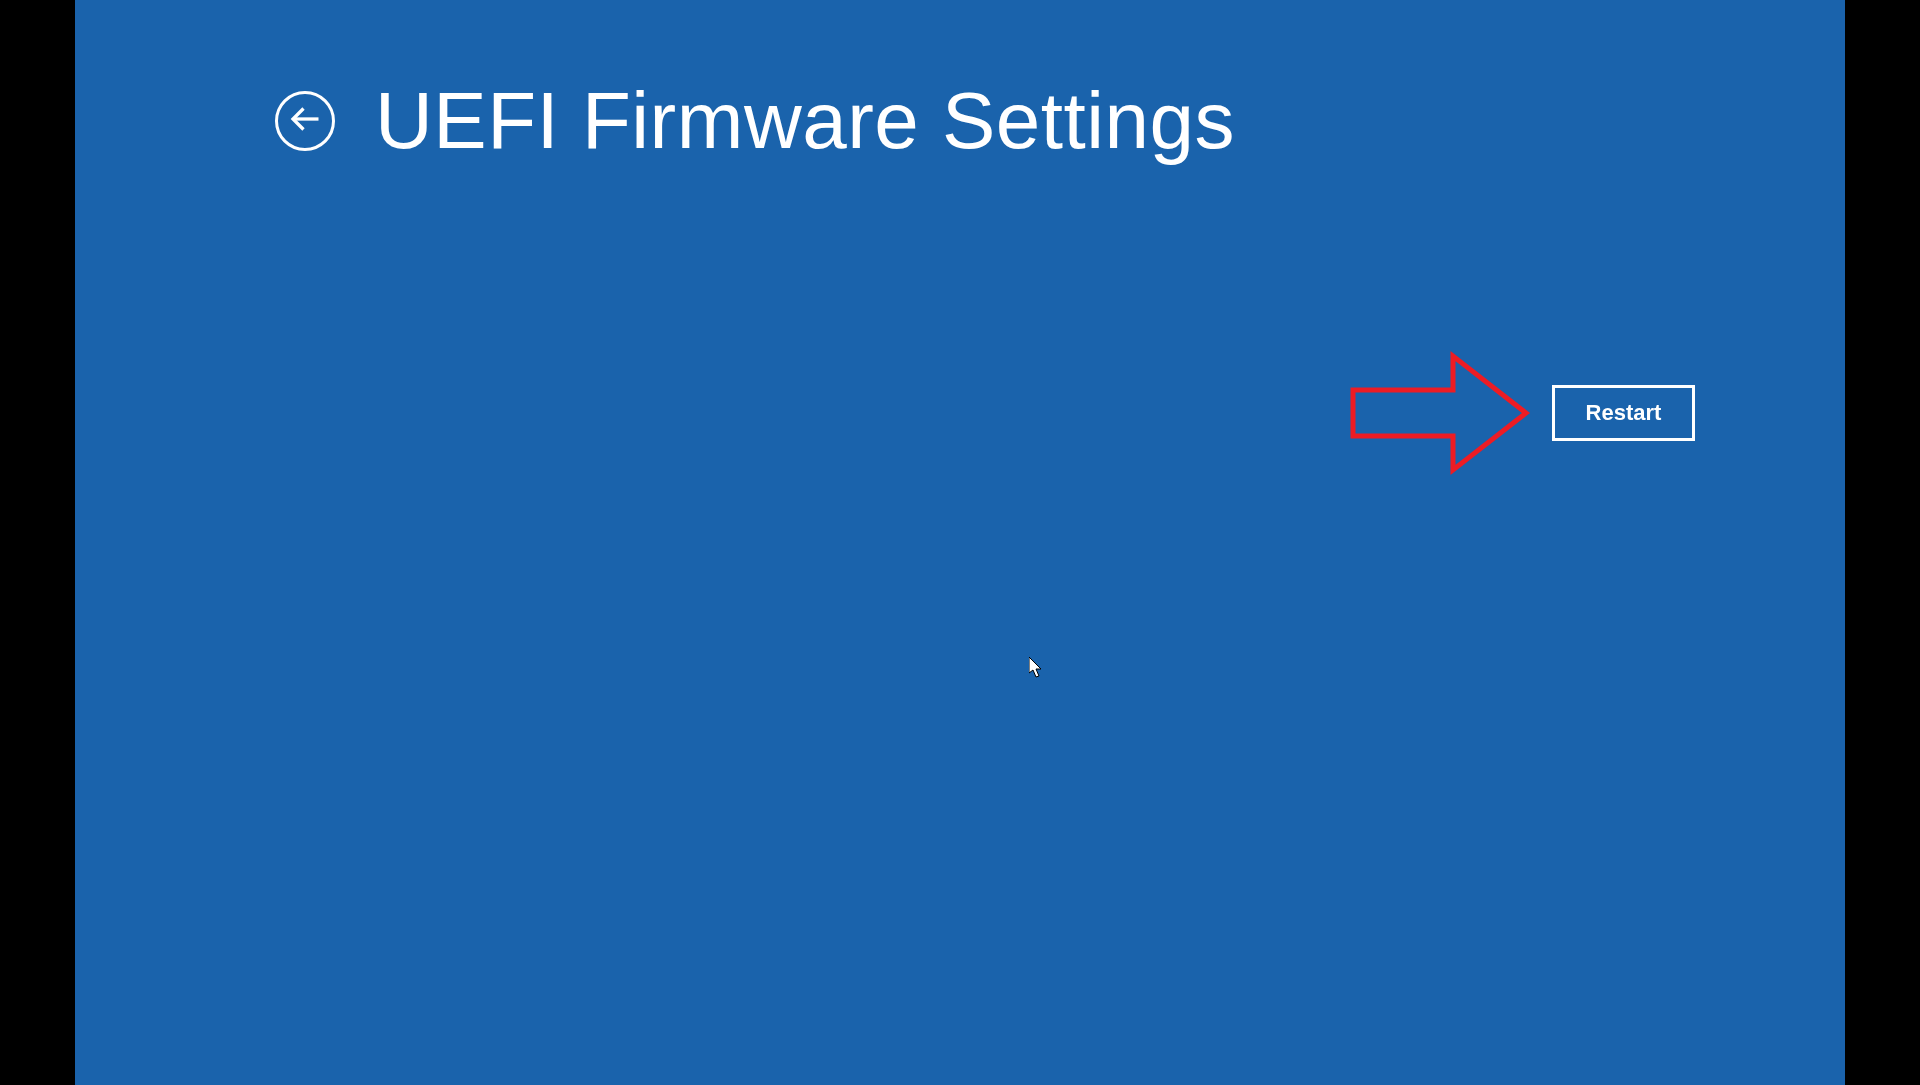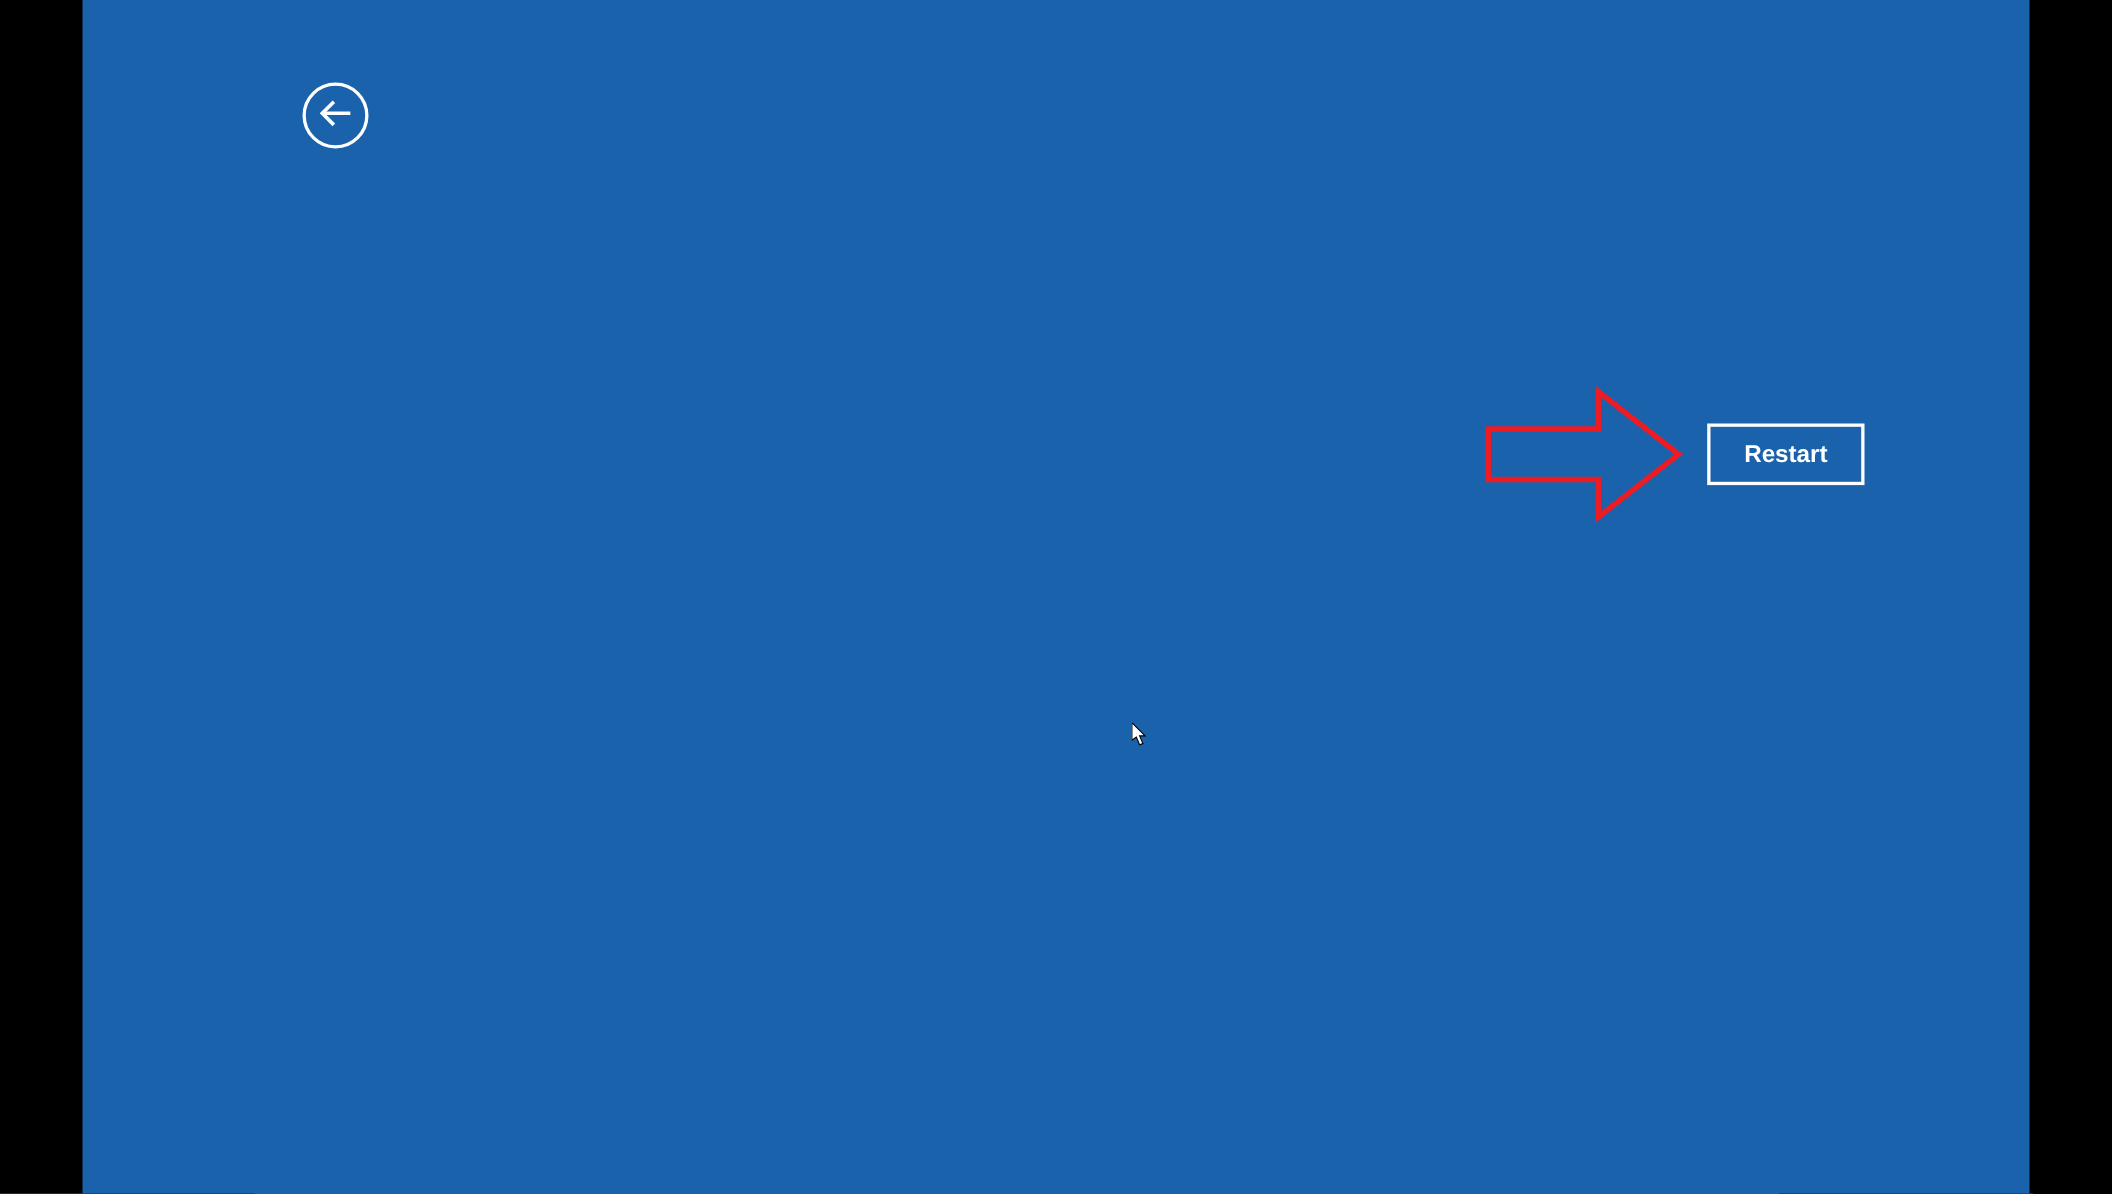--- a/index.html
+++ b/index.html
@@ -100,20 +100,21 @@
 
   <div class="header">
     <div class="back-button">
       <span>
         <svg viewBox="0 0 24 24" fill="none" stroke="#fff" stroke-width="2.2">
           <line x1="21" y1="12" x2="4" y2="12"></line>
           <polyline points="11,5 4,12 11,19"></polyline>
         </svg>
       </span>
     </div>
+    <h1 class="title">UEFI Firmware Settings</h1>
   </div>
 
 
   <button class="restart-button">
     <span>Restart</span>
   </button>
 
   <svg class="annotation-arrow" viewBox="0 0 183 130">
     <path d="M 5 42 L 105 42 L 105 8 L 178 65 L 105 122 L 105 88 L 5 88 Z" fill="none" stroke="#ed1c24" stroke-width="5" stroke-linejoin="miter"></path>
   </svg>

